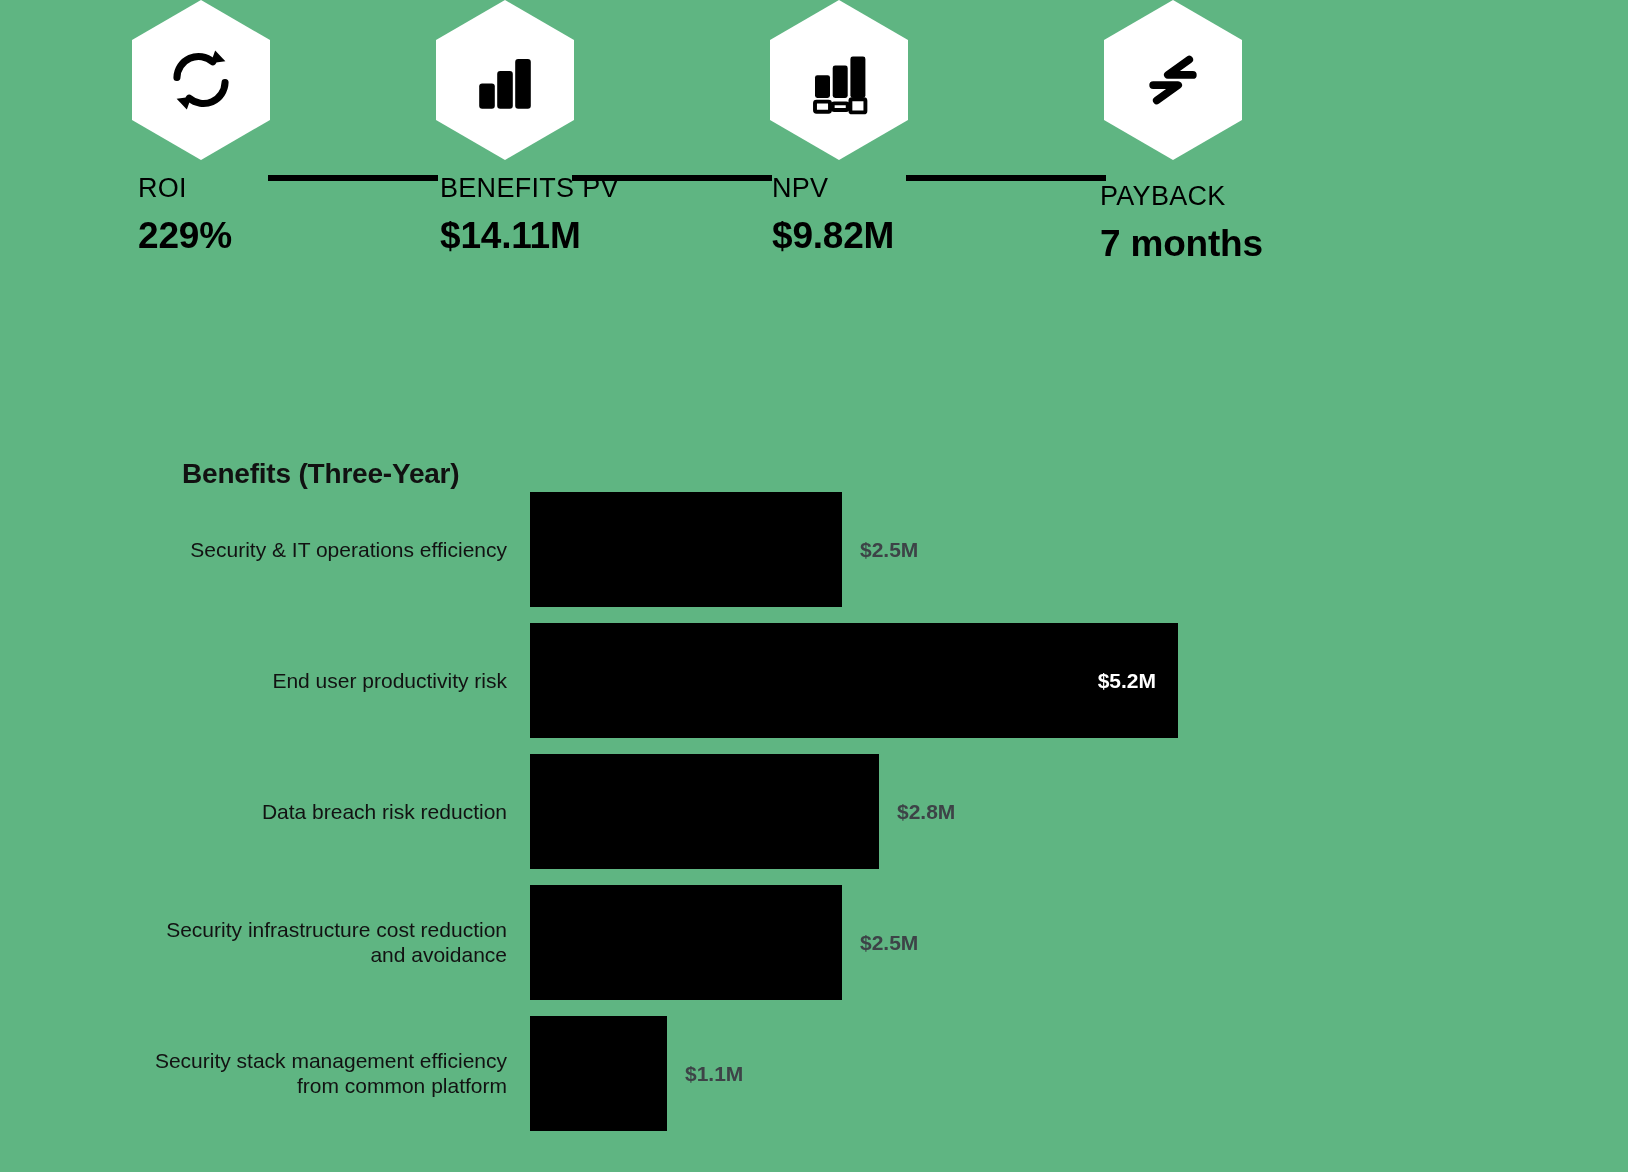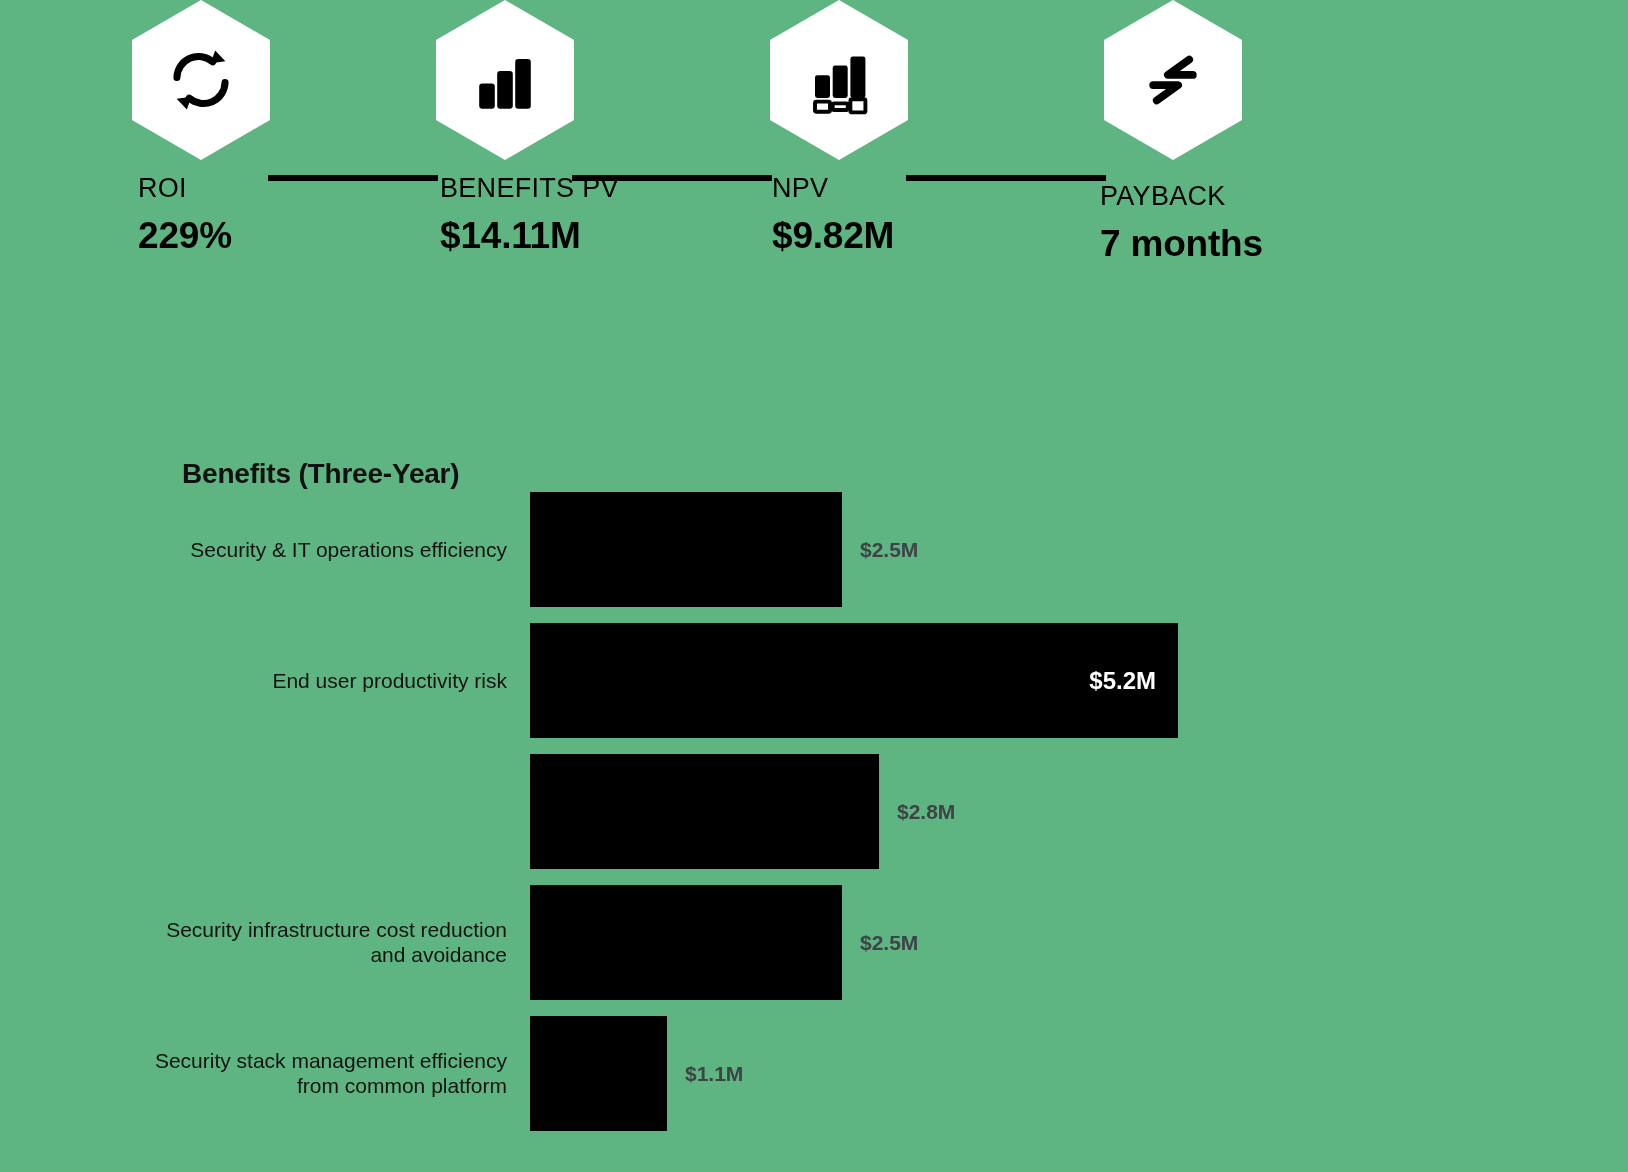--- a/index.html
+++ b/index.html
@@ -141,21 +141,21 @@
     color: #3d4347;
     margin-left: 18px;
     white-space: nowrap;
   }
 
   .bar-value-in {
     position: absolute;
     right: 22px;
     top: 50%;
     transform: translateY(-50%);
-    font-size: 24px;
+    font-size: 21px;
     font-weight: 700;
     color: #ffffff;
     white-space: nowrap;
   }
 </style>
 </head>
 <body>
 
 <div id="kpi-strip">
 
@@ -240,20 +240,21 @@
       </div>
       <div class="bar-row">
         <div class="bar-cat-label">End user productivity risk</div>
         <div class="bar-track">
           <div class="bar-rect" style="width: 648px;">
             <span class="bar-value-in">$5.2M</span>
           </div>
         </div>
       </div>
       <div class="bar-row">
+        <div class="bar-cat-label">Data breach risk reduction</div>
         <div class="bar-track">
           <div class="bar-rect" style="width: 349px;"></div>
           <span class="bar-value-out">$2.8M</span>
         </div>
       </div>
       <div class="bar-row">
         <div class="bar-cat-label">Security infrastructure cost reduction and avoidance</div>
         <div class="bar-track">
           <div class="bar-rect" style="width: 312px;"></div>
           <span class="bar-value-out">$2.5M</span>

